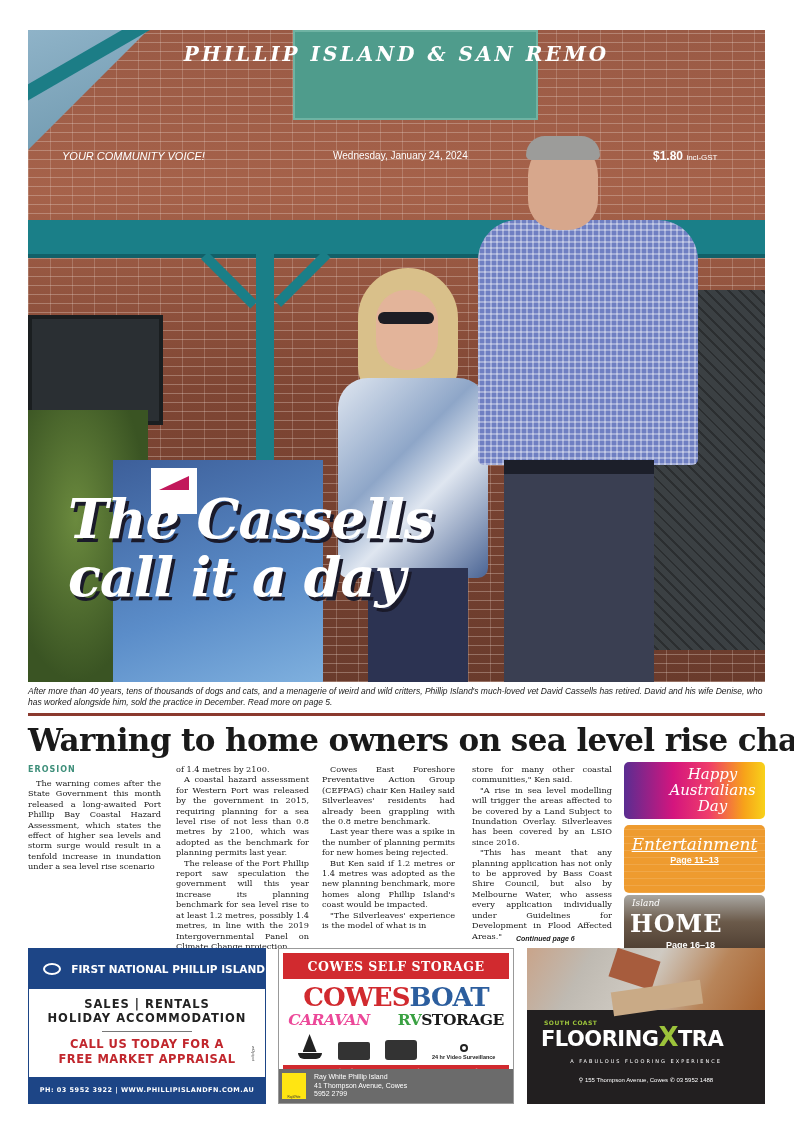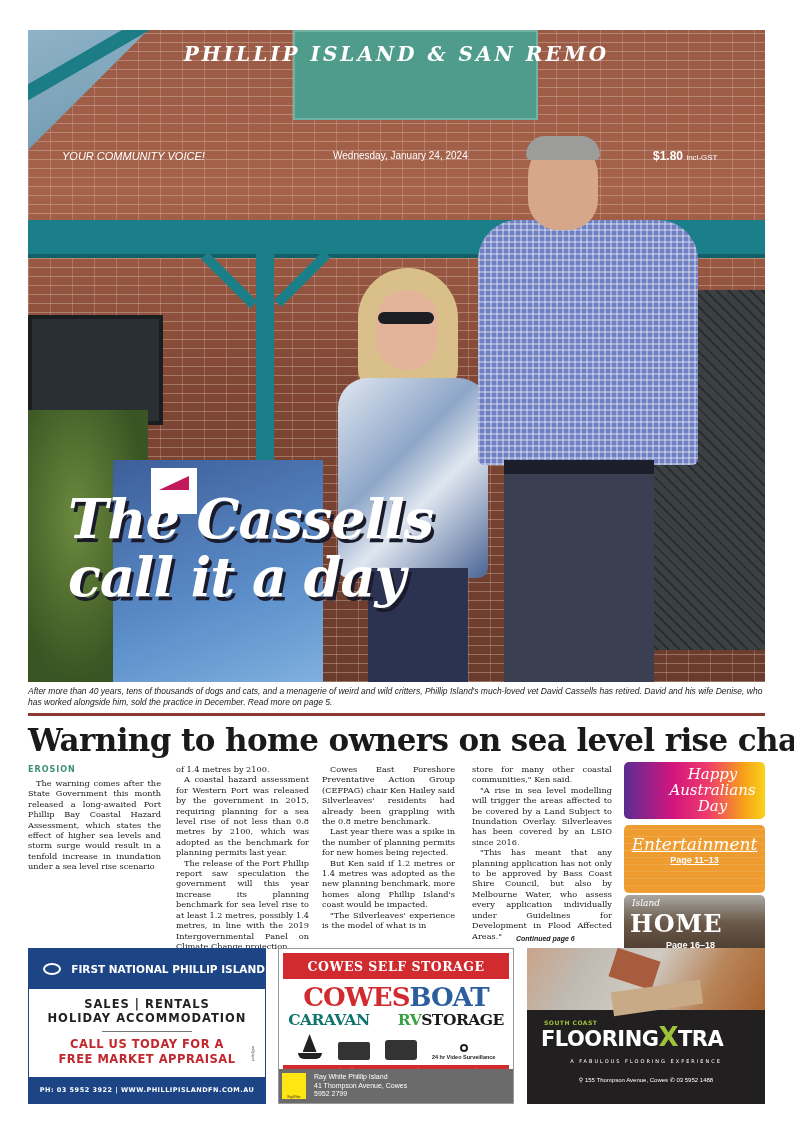--- a/index.html
+++ b/index.html
@@ -88,21 +88,21 @@
   .fn-sales { text-align: center; font-family: "DejaVu Sans", sans-serif; font-weight: bold; font-size: 11.5px; line-height: 14px; color: #222; margin-top: 8px; letter-spacing: 1px; }
   .fn-divider { width: 90px; height: 1px; background: #777; margin: 6px auto 5px; }
   .fn-call { text-align: center; font-family: "DejaVu Sans", sans-serif; font-weight: bold; font-size: 11.5px; line-height: 15px; color: #c1272d; letter-spacing: 0.5px; }
   .fn-foot { position: absolute; left: 0; bottom: 0; width: 100%; height: 26px; background: #1d4586; color: #ffffff; font-family: "DejaVu Sans", sans-serif; font-weight: bold; font-size: 6.5px; display: flex; align-items: center; justify-content: center; letter-spacing: 0.5px; }
   .fn-tiny { position: absolute; right: 4px; top: 102px; font-size: 4px; color: #555; transform: rotate(90deg); font-family: "Liberation Sans", sans-serif; }
 
   .ad-cs { left: 278px; width: 236px; background: #ffffff; border: 1px solid #999; }
   .cs-head { margin: 4px 4px 0; height: 26px; background: #d12a2f; color: #ffffff; font-family: "DejaVu Serif", serif; font-weight: bold; font-size: 12.5px; display: flex; align-items: center; justify-content: center; letter-spacing: 0.5px; }
   .cs-line1 { text-align: center; font-family: "DejaVu Serif", serif; font-weight: bold; font-size: 26px; line-height: 28px; margin-top: 4px; letter-spacing: -1px; }
   .cs-line2 { text-align: center; font-family: "DejaVu Serif", serif; font-weight: bold; font-size: 15.5px; line-height: 17px; letter-spacing: -0.5px; }
-  .c-red { color: #d12a2f; } .c-blue { color: #2c5e9e; } .c-cyan { color: #0f766e; } .c-green { color: #3aa142; padding-left: 28px; } .c-black { color: #1a1a1a; }
+  .c-red { color: #d12a2f; } .c-blue { color: #2c5e9e; } .c-cyan { color: #ec4899; font-style: italic; } .c-green { color: #3aa142; padding-left: 28px; } .c-black { color: #1a1a1a; }
   .cs-icons { display: flex; justify-content: space-around; align-items: flex-end; height: 30px; padding: 0 10px; margin-top: 2px; }
   .ico-boat { width: 26px; height: 26px; position: relative; }
   .ico-boat:before { content: ""; position: absolute; left: 6px; top: 0; width: 14px; height: 18px; background: #222; clip-path: polygon(50% 0, 100% 100%, 0 100%); }
   .ico-boat:after { content: ""; position: absolute; left: 1px; top: 19px; width: 24px; height: 6px; background: #222; border-radius: 0 0 8px 8px; }
   .ico-trailer { width: 32px; height: 18px; background: #333; border-radius: 2px; position: relative; }
   .ico-rv { width: 32px; height: 20px; background: #333; border-radius: 3px; }
   .ico-cam { font-family: "Liberation Sans", sans-serif; font-weight: bold; font-size: 5.5px; text-align: center; line-height: 6px; color: #222; }
   .ico-cam .dot { width: 8px; height: 8px; border: 2px solid #222; border-radius: 50%; margin: 0 auto 2px; }
   .cs-strip { margin: 5px 4px 0; height: 13px; background: #d12a2f; color: #ffffff; font-family: "DejaVu Serif", serif; font-weight: bold; font-size: 7px; display: flex; align-items: center; justify-content: center; letter-spacing: 0.5px; }
   .cs-foot { position: absolute; left: 0; bottom: 0; width: 100%; height: 34px; background: #6b6b6b; display: flex; align-items: center; }

